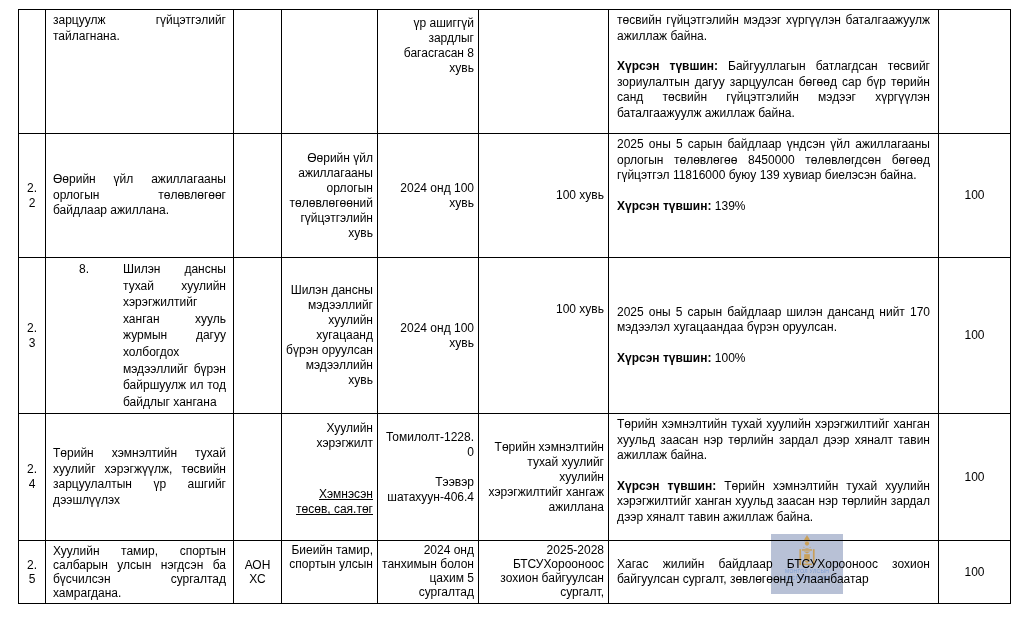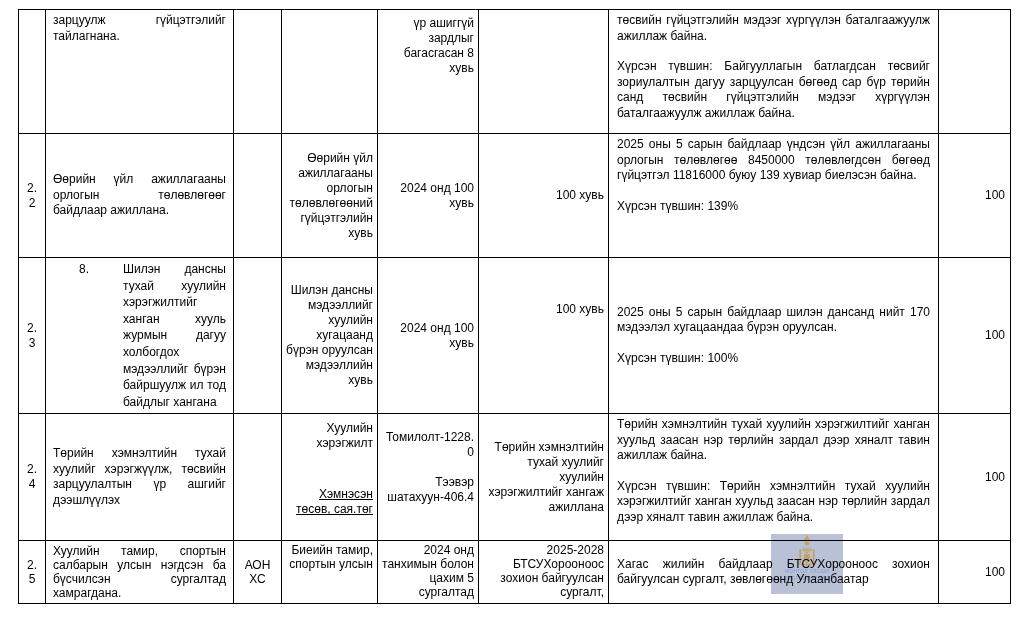--- a/index.html
+++ b/index.html
@@ -35,26 +35,26 @@
     vertical-align:middle;
     font-size:12px; line-height:15.5px;
     padding:2px 5px;
     overflow-wrap:break-word;
   }
   td.c-num  { text-align:center; line-height:15px; }
   td.c-act  { text-align:justify; padding:3px 7px; }
   td.c-org  { text-align:center; }
   td.c-ind, td.c-base, td.c-tgt { text-align:right; line-height:15px; padding:2px 4px; }
   td.c-prog { text-align:justify; padding:3px 8px; }
-  td.c-score{ text-align:right; }
+  td.c-score{ text-align:center; }
   td.vt     { vertical-align:top; }
 
   .nt,.nb { display:block; }
   .p2 { margin-top:15px; }
-  .p2 b { font-weight:normal; }
+  .p2 b { font-weight:bold; }
   .gap15 { margin-top:15px; }
   .gap36 { margin-top:36px;text-decoration:underline; }
 
   .li { display:flex; }
   .li-num { flex:none; width:22px; margin-left:26px; text-align:left; }
   .li-txt { flex:1; text-align:justify;margin-left:22px; }
   tr.r3 td.c-act { line-height:16.6px; }
 
   tr.r1 { height:124px; }
   tr.r2 { height:124px; }

